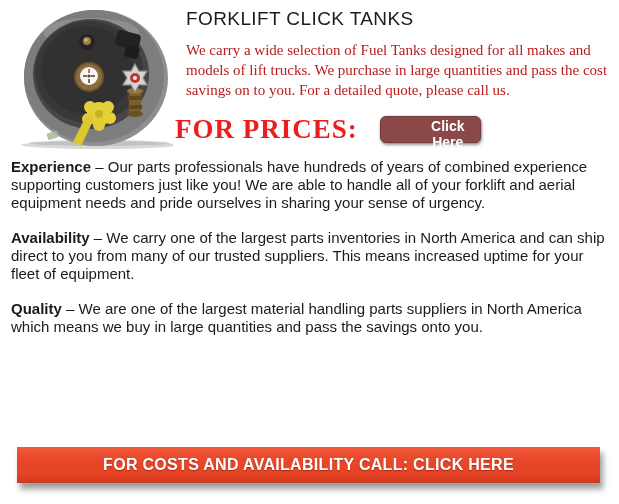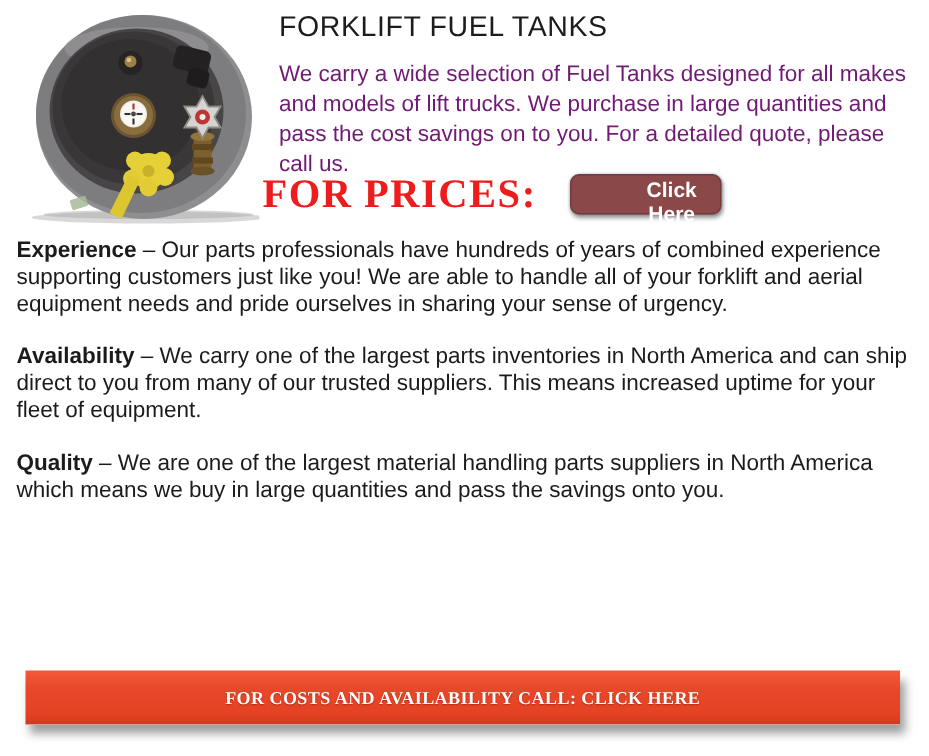--- a/index.html
+++ b/index.html
@@ -31,21 +31,22 @@
     margin: 0 0 10px 0;
     font-size: 19px;
     font-weight: 400;
     letter-spacing: 0.4px;
     color: #1c1c1c;
   }
   .intro-text {
     margin: 0;
     font-size: 15px;
     line-height: 20px;
-    color: #701a75;
+    color: #b91c1c;
+    font-family: Liberation Serif, serif;
   }
   .price-row {
     position: absolute;
     left: 175px;
     top: 114px;
     width: 430px;
     display: flex;
     align-items: center;
   }
   .for-prices-label {
@@ -96,26 +97,25 @@
     height: 36px;
     background: linear-gradient(to bottom, #f2593a 0%, #e8472a 35%, #e64325 75%, #d63a1e 96%, #b5452e 100%);
     box-shadow: 3px 6px 6px rgba(90,90,90,0.6);
     display: flex;
     align-items: center;
     justify-content: center;
     cursor: pointer;
   }
   .banner-label {
     color: #ffffff;
-    font-size: 12px;
+    font-size: 16px;
     font-weight: 700;
     letter-spacing: 0.3px;
     text-shadow: 0 1px 1px rgba(120,30,10,0.6);
     white-space: nowrap;
-    font-family: Liberation Serif, serif;
   }
 </style>
 </head>
 <body>
 
 <div class="page">
 
   <div class="tank-photo">
     <svg width="160" height="144" viewBox="0 0 160 144">
 
@@ -164,21 +164,21 @@
       <circle cx="86" cy="119" r="6" fill="#e2cc33"></circle>
       <circle cx="75" cy="113" r="6" fill="#e2cc33"></circle>
       <circle cx="86" cy="108" r="4" fill="#c7b129"></circle>
       <polygon points="80,115 68,140 60,136 73,110" fill="#dcc731"></polygon>
 
       <rect x="34" y="126" width="11" height="7" rx="1" fill="#a8b89a" opacity="0.85" transform="rotate(-18 39 129)"></rect>
     </svg>
   </div>
 
   <div class="top-right">
-    <h1 class="page-title">FORKLIFT FUEL TANKS</h1>
+    <h1 class="page-title">FORKLIFT CLICK TANKS</h1>
     <p class="intro-text">We carry a wide selection of Fuel Tanks designed for all makes and models of lift trucks.  We purchase in large quantities and pass the cost savings on to you.  For a detailed quote, please call us.</p>
   </div>
   <div class="price-row">
     <span class="for-prices-label">FOR PRICES:</span>
     <button class="click-here-button">Click Here</button>
   </div>
 
   <div class="features">
     <p class="feature"><span class="feature-label">Experience</span> <span>– Our parts professionals have hundreds of years of combined experience supporting customers just like you!  We are able to handle all of your forklift and aerial equipment needs and pride ourselves in sharing your sense of urgency.</span></p>
     <p class="feature"><span class="feature-label">Availability</span> <span>– We carry one of the largest parts inventories in North America and can ship direct to you from many of our trusted suppliers.  This means increased uptime for your fleet of equipment.</span></p>

